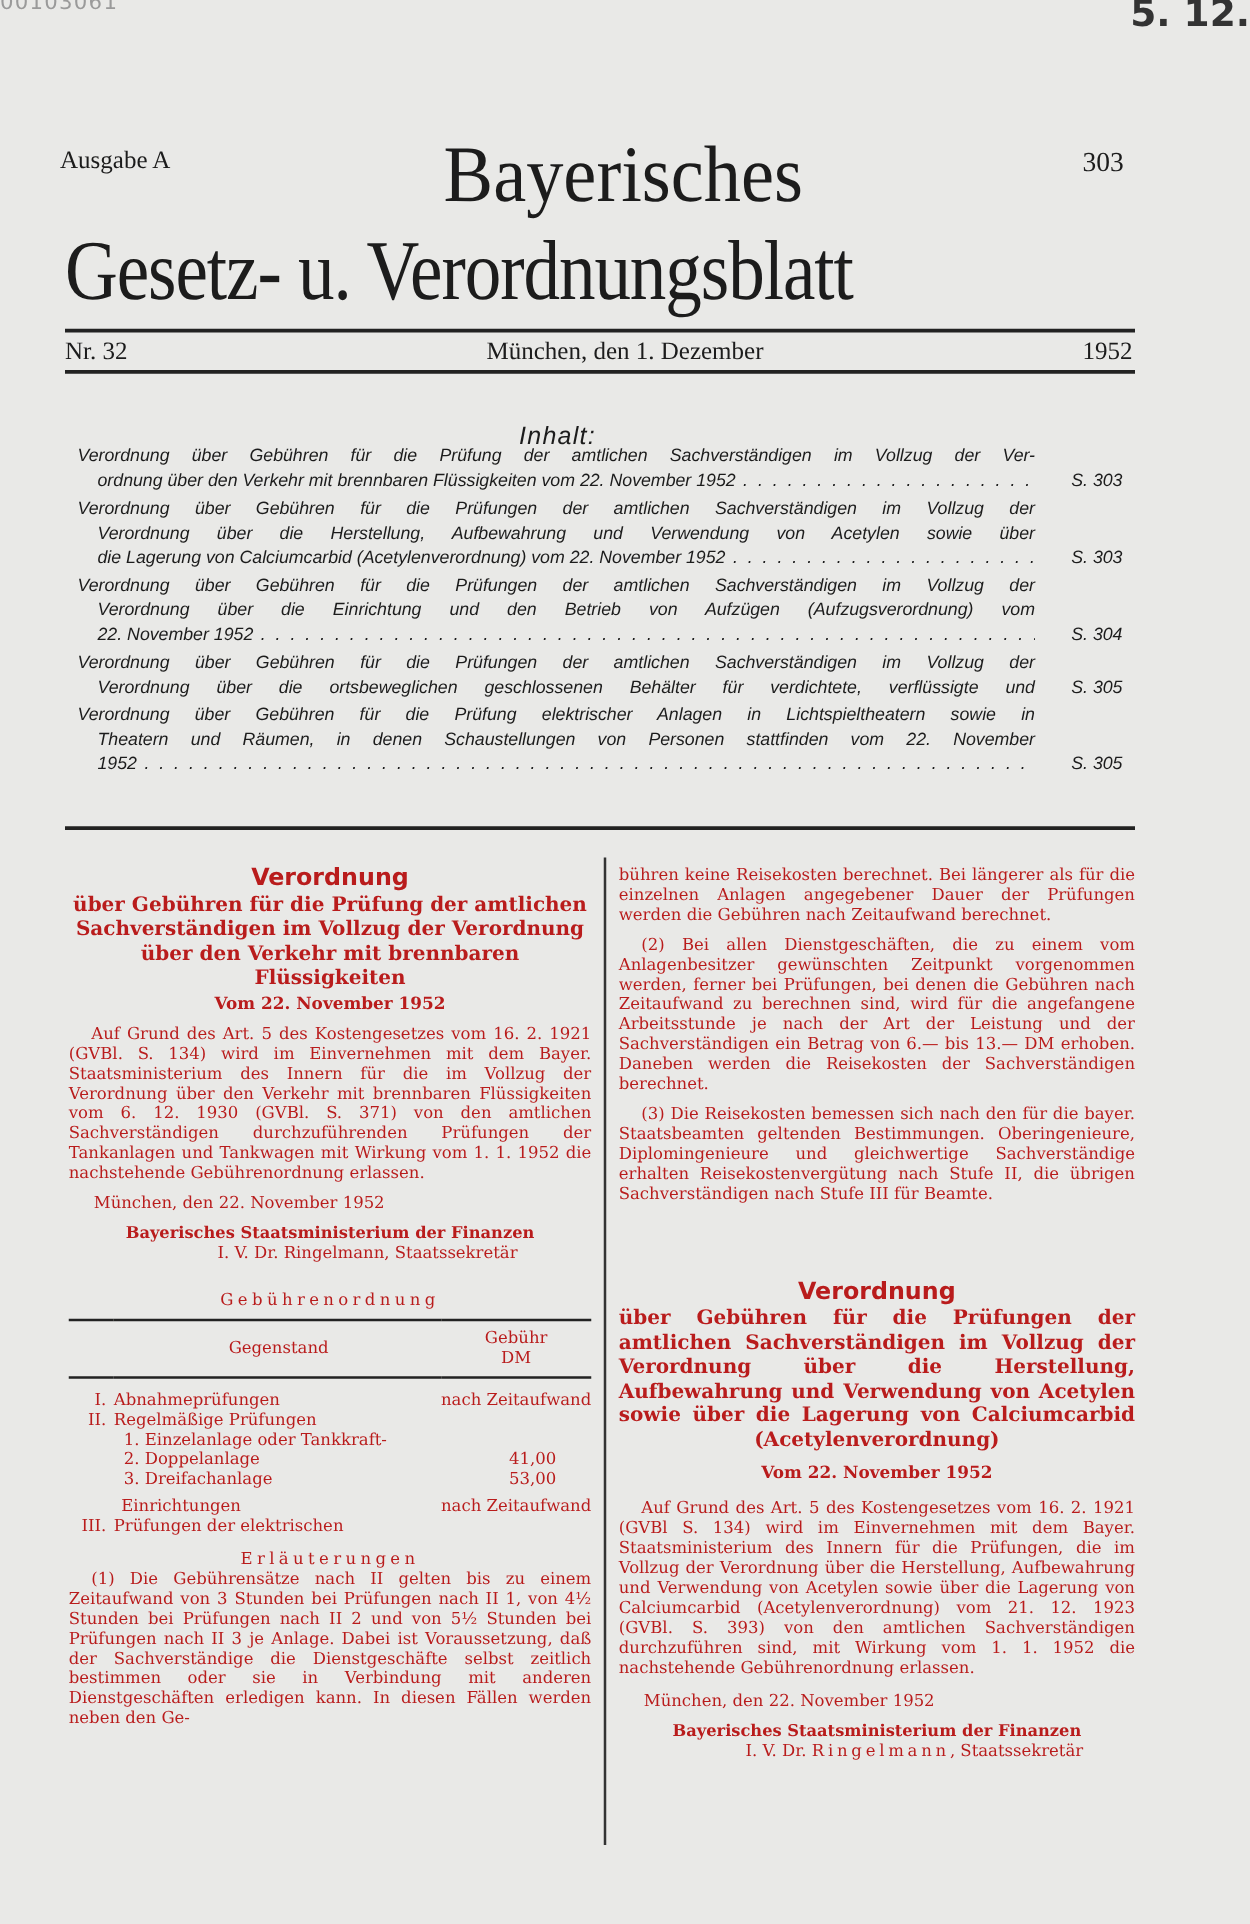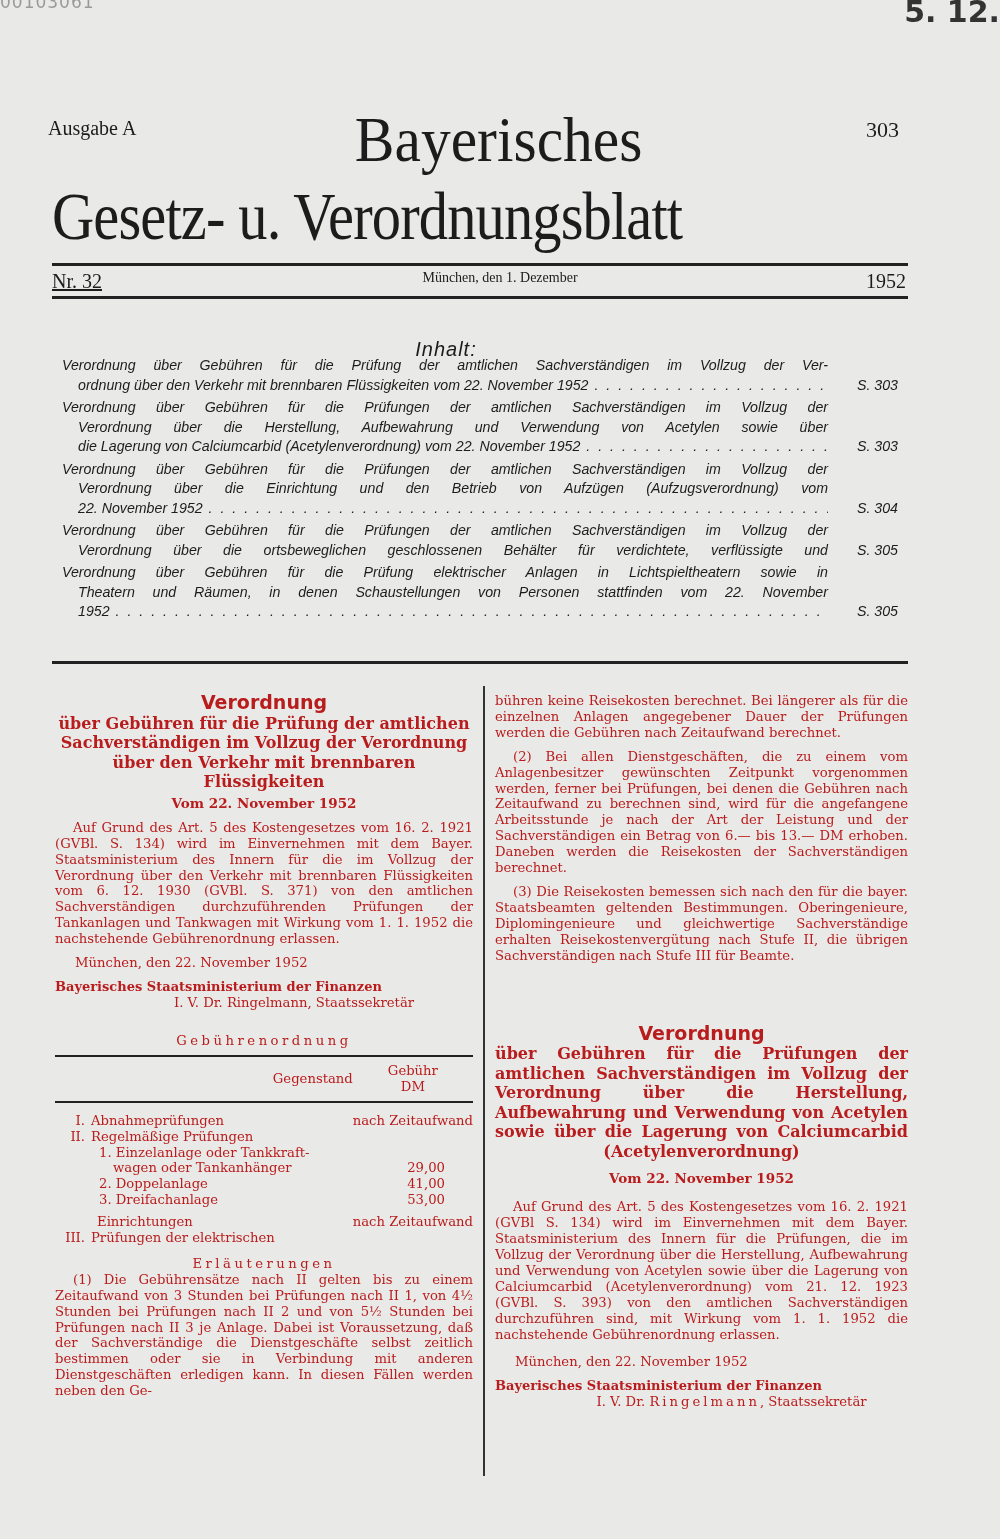--- a/index.html
+++ b/index.html
@@ -13,22 +13,22 @@
   .stamp-right { right: 0; top: -6px; font-family: "DejaVu Sans", sans-serif; font-size: 30px; font-weight: bold; color: #333; }
 
   .edition { left: 48px; top: 117px; font-family: "Liberation Serif", serif; font-size: 20px; }
   .pagenum { left: 866px; top: 117px; font-family: "Liberation Serif", serif; font-size: 22px; }
   .title1 { left: 0; width: 1000px; top: 108px; text-align: center; font-family: "Liberation Serif", serif; font-size: 64px; line-height: 1; transform: scaleX(0.93); transform-origin: 480px 0; padding-left: 0; }
   .title2 { left: 52px; top: 182px; font-family: "Liberation Serif", serif; font-size: 68px; line-height: 1; letter-spacing: -1px; transform: scaleX(0.86); transform-origin: 0 0; white-space: nowrap; }
 
   .rule { left: 52px; width: 856px; background: #222; }
   .rule.top { top: 263px; height: 3px; }
   .rule.bot { top: 296px; height: 3px; }
-  .issue { left: 52px; top: 270px; font-family: "Liberation Serif", serif; font-size: 20px; text-decoration: underline; }
-  .place { left: 0; width: 1000px; top: 270px; text-align: center; font-family: "Liberation Serif", serif; font-size: 14px; }
+  .issue { left: 52px; top: 270px; font-family: "Liberation Serif", serif; font-size: 20px; }
+  .place { left: 0; width: 1000px; top: 270px; text-align: center; font-family: "Liberation Serif", serif; font-size: 20px; }
   .year { left: 866px; top: 270px; font-family: "Liberation Serif", serif; font-size: 20px; }
 
   .contents-h { left: 0; width: 892px; top: 338px; text-align: center; font-family: "Liberation Sans", sans-serif; font-style: italic; font-size: 20px; letter-spacing: 1px; }
   .toc { left: 62px; width: 836px; top: 356px; font-family: "Liberation Sans", sans-serif; font-style: italic; font-size: 14.2px; line-height: 19.5px; }
   .toc-entry { position: relative; margin-bottom: 3px; padding-right: 70px; }
   .toc-entry .l1 { text-align: justify; text-align-last: justify; }
   .toc-entry .ln { padding-left: 16px; text-align: justify; text-align-last: justify; }
   .toc-entry .last { padding-left: 16px; white-space: nowrap; overflow: hidden; font-style: italic; }
   .toc-entry .last::after { content: " . . . . . . . . . . . . . . . . . . . . . . . . . . . . . . . . . . . . . . . . . . . . . . . . . . . . . . . . . . . . . . . ."; letter-spacing: 2px; }
   .toc-entry .pg { position: absolute; right: 0; bottom: 0; }
@@ -37,31 +37,31 @@
   .colrule { left: 483px; top: 686px; width: 2px; height: 790px; background: #333; }
 
   .col { font-family: "DejaVu Serif", serif; font-size: 13.2px; line-height: 15.9px; color: #b91c1c; }
   .col p { margin: 0; text-align: justify; }
   .col .ind { text-indent: 18px; }
   .col .gap { margin-top: 8px; }
   .hd-main { text-align: center; font-family: "DejaVu Sans", sans-serif; font-weight: bold; font-size: 19px; margin-bottom: 3px; }
   .hd-sub { text-align: center; font-family: "DejaVu Serif", serif; font-weight: bold; font-size: 16px; line-height: 19.5px; }
   .hd-date { text-align: center; font-weight: bold; font-size: 13.5px; margin: 4px 0 8px; }
   .sign-place { padding-left: 20px; margin-top: 8px !important; }
-  .sign-min { text-align: left; font-weight: bold; margin-top: 8px; font-size: 13px; }
+  .sign-min { text-align: center; font-weight: bold; margin-top: 8px; font-size: 13px; }
   .sign-name { text-align: center; padding-left: 60px; }
   .spaced { letter-spacing: 3px; }
 
   .left { left: 55px; width: 418px; top: 695px; }
   .right { left: 495px; width: 413px; top: 693px; }
 
   .table-title { text-align: center; letter-spacing: 3.5px; margin-top: 22px; }
   .fee-table { width: 100%; border-collapse: collapse; margin-top: 6px; }
   .fee-table th { font-weight: normal; border-top: 2px solid #222; border-bottom: 2px solid #222; padding: 6px 0; }
-  .fee-table th.g { text-align: right; padding-left: 38px; }
+  .fee-table th.g { text-align: center; padding-left: 38px; }
   .fee-table th.f { text-align: center; width: 110px; line-height: 16px; }
   .fee-table td { padding: 0; vertical-align: bottom; }
   .fee-table tr.firstrow td { padding-top: 10px; }
   .fee-table td.num { width: 30px; text-align: right; padding-right: 6px; }
   .fee-table td.val { text-align: right; padding-right: 28px; }
   .fee-table td.val.text { padding-right: 0; white-space: nowrap; }
   .fee-table tr.spacer td { height: 6px; }
   .expl-title { text-align: center; letter-spacing: 3.5px; margin-top: 10px; }
 </style>
 </head>
@@ -144,25 +144,20 @@
           <td style="">Regelmäßige Prüfungen</td>
           <td class="val "></td>
         </tr>
         <tr>
           <td class="num"></td>
           <td style="padding-left:8px">1. Einzelanlage oder Tankkraft-</td>
           <td class="val "></td>
         </tr>
         <tr>
           <td class="num"></td>
-          <td style="padding-left:22px">wagen oder Tankanhänger</td>
-          <td class="val ">29,00</td>
-        </tr>
-        <tr>
-          <td class="num"></td>
           <td style="padding-left:8px">2. Doppelanlage</td>
           <td class="val ">41,00</td>
         </tr>
         <tr>
           <td class="num"></td>
           <td style="padding-left:8px">3. Dreifachanlage</td>
           <td class="val ">53,00</td>
         </tr>
         <tr class="spacer">
           <td colspan="3"></td>

